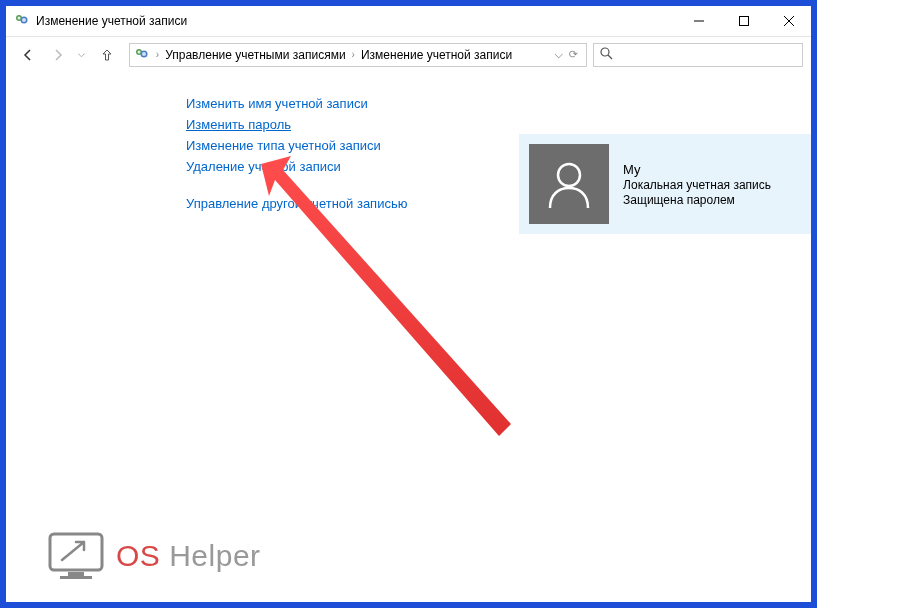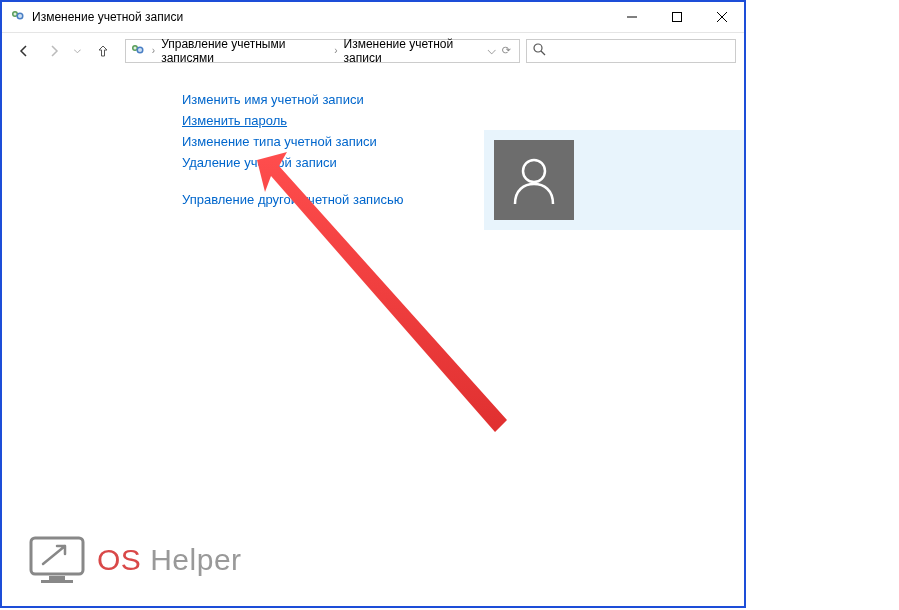--- a/index.html
+++ b/index.html
@@ -6,23 +6,23 @@
     body {
       font-family: 'Segoe UI', Tahoma, sans-serif;
       font-size: 12px;
       background: #fff;
       width: 899px;
       height: 610px;
       overflow: hidden;
       position: relative;
     }
     .window {
-      width: 746px;
+      width: 817px;
       height: 608px;
-      border: 2px solid #1d4ed8;
+      border: 6px solid #1d4ed8;
       background: #fff;
       position: relative;
     }
     .titlebar {
       height: 30px;
       display: flex;
       align-items: center;
       padding: 0 0 0 8px;
       background: #fff;
     }
@@ -197,21 +197,21 @@
     .account-protected { font-size: 12px; color: #000; }
     .arrow-annotation {
       position: absolute;
       top: 150px;
       left: 255px;
       pointer-events: none;
     }
     .watermark {
       position: absolute;
       bottom: 20px;
-      left: 25px;
+      left: 40px;
       display: flex;
       align-items: center;
       gap: 10px;
     }
     .watermark-logo {
       width: 60px;
       height: 52px;
     }
     .watermark-text {
       font-size: 30px;
@@ -311,20 +311,25 @@
         <a class="task-link">Управление другой учетной записью</a>
       </div>
     </div>
     <div class="account-card">
       <div class="avatar">
         <svg width="56" height="56" viewBox="0 0 56 56">
           <circle cx="28" cy="19" r="11" fill="none" stroke="#fff" stroke-width="2.5"></circle>
           <path d="M9 52 C9 38 18 32 28 32 C38 32 47 38 47 52" fill="none" stroke="#fff" stroke-width="2.5"></path>
         </svg>
       </div>
+      <div class="account-info">
+        <div class="account-name">My</div>
+        <div class="account-type">Локальная учетная запись</div>
+        <div class="account-protected">Защищена паролем</div>
+      </div>
     </div>
   </div>
 
   <svg class="arrow-annotation" width="260" height="290" viewBox="0 0 260 290">
     <defs>
       <linearGradient id="arrowgrad" x1="0%" y1="0%" x2="0%" y2="100%">
         <stop offset="0%" stop-color="#ff4d4d"></stop>
         <stop offset="100%" stop-color="#e03030"></stop>
       </linearGradient>
     </defs>

